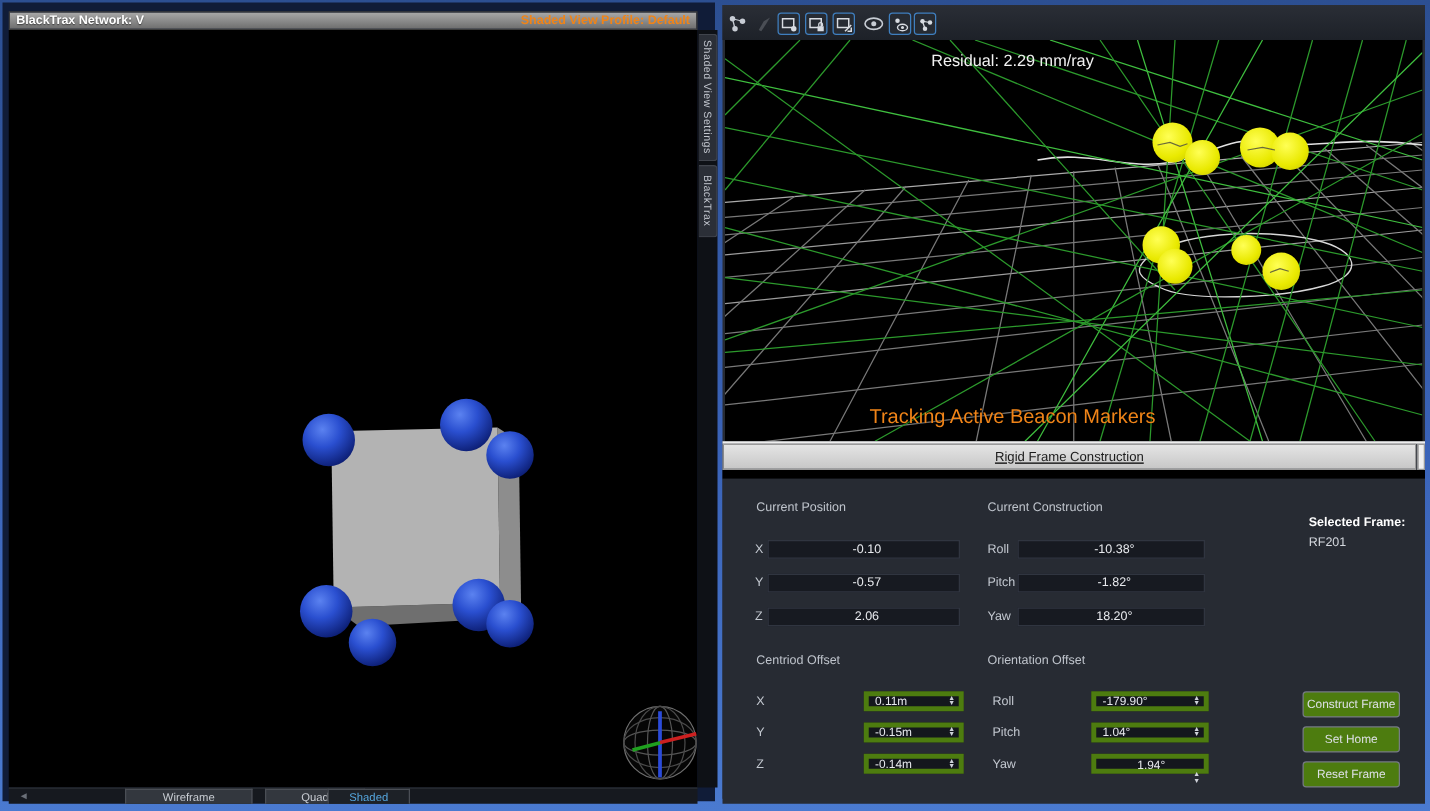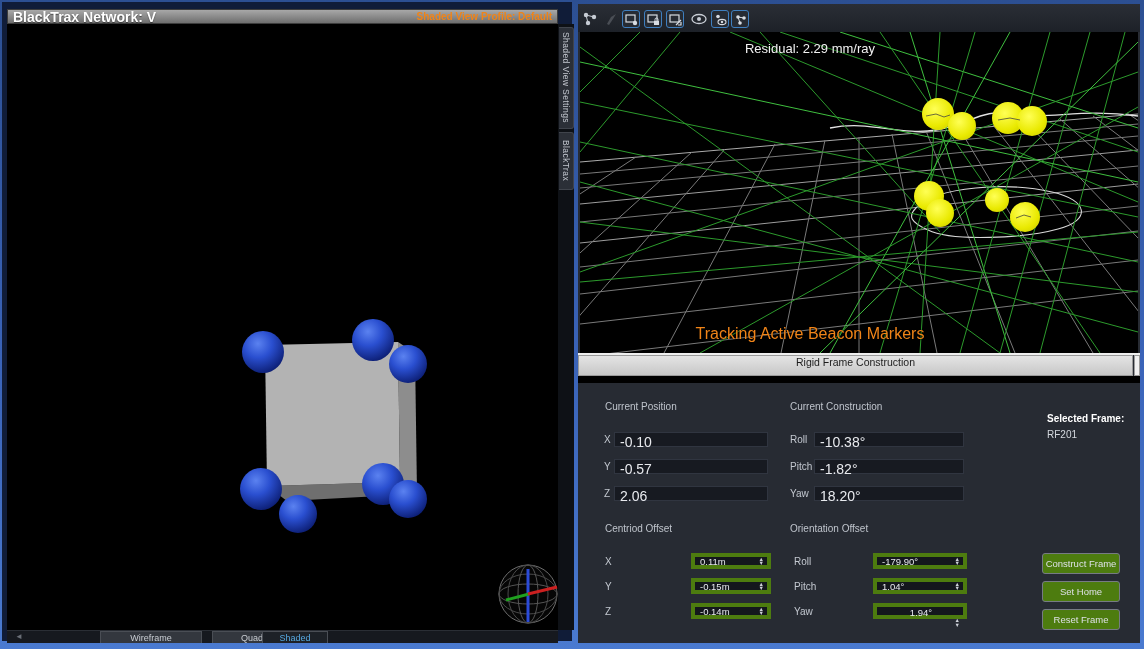--- a/index.html
+++ b/index.html
@@ -7,21 +7,21 @@
        background:linear-gradient(180deg,#2c4f92 0%,#3a63b8 55%,#4a7ad0 100%);
        font-family:"Liberation Sans",sans-serif; -webkit-font-smoothing:antialiased;}
   .abs{position:absolute;}
 
   
   #left-panel{left:2px;top:2px;width:570px;height:639px;background:#101c38;}
   #left-titlebar{left:5px;top:7px;width:551px;height:15px;
       background:linear-gradient(180deg,#a8a8a8,#6e6e6e);
       border:1px solid #3c3c3c;box-sizing:border-box;
       display:flex;align-items:center;justify-content:space-between;padding:0 5px;}
-  #left-titlebar .t1{font-size:14px;font-weight:bold;color:#ffffff;text-shadow:0 1px 1px #00000088;}
+  #left-titlebar .t1{font-size:10px;font-weight:bold;color:#ffffff;text-shadow:0 1px 1px #00000088;}
   #left-titlebar .t2{font-size:10px;font-weight:bold;color:#f08418;}
   #left-viewport{left:5px;top:22px;width:551px;height:606px;background:#000;}
   #side-strip{left:556px;top:22px;width:16px;height:606px;background:#0e1116;}
   .side-tab{position:absolute;left:1px;width:14px;background:#2b2f37;border:1px solid #40444c;
       border-left:none;border-radius:0 3px 3px 0;display:flex;align-items:center;justify-content:center;}
   .side-tab span{writing-mode:vertical-rl;font-size:8.5px;color:#c3c7cf;letter-spacing:.4px;white-space:nowrap;}
   #bottom-bar{left:5px;top:628px;width:551px;height:13px;background:#16191f;border-top:1px solid #2a2e35;box-sizing:border-box;}
   .scroll-arrow{position:absolute;left:8px;top:1px;font-size:8px;color:#6a6f78;}
   .btab{position:absolute;top:0;height:12px;background:#33373e;color:#c9cdd3;font-size:9px;
       display:flex;align-items:center;justify-content:center;border:1px solid #4a4e55;border-bottom:none;box-sizing:border-box;}
@@ -30,30 +30,30 @@
   
   #right-panel{left:578px;top:4px;width:562px;height:635px;background:#272b33;}
   #toolbar{left:0;top:0;width:562px;height:28px;background:linear-gradient(180deg,#2a2e36,#1d2128);}
   .tb-icon{position:absolute;top:6px;width:18px;height:18px;display:flex;align-items:center;justify-content:center;}
   .tb-btn{border:1px solid #3f7fbf;border-radius:3px;background:#262b33;box-sizing:border-box;}
   #rt-viewport{left:2px;top:28px;width:558px;height:321px;background:#000;overflow:hidden;}
   #residual-text{left:80px;top:9px;width:300px;text-align:center;font-size:13px;color:#f2f2f2;text-shadow:0 0 2px #000;}
   #status-text{left:60px;top:293px;width:340px;text-align:center;font-size:16px;color:#f08418;text-shadow:0 0 2px #000;}
   #rf-header-line{left:0px;top:349px;width:562px;height:2px;background:#eeeeee;}
   #rf-header{left:0px;top:351px;width:555px;height:21px;background:linear-gradient(180deg,#e4e4e4,#c7c7c7);
-      border:1px solid #9a9a9a;box-sizing:border-box;display:flex;align-items:flex-start;justify-content:center;}
+      border:1px solid #9a9a9a;box-sizing:border-box;display:flex;align-items:center;justify-content:center;text-decoration:underline;}
   #rf-header span{font-size:10.5px;color:#1c1c1c;}
   #rf-scroll-nub{left:556px;top:351px;width:6px;height:21px;background:#f0f0f0;border:1px solid #9a9a9a;box-sizing:border-box;}
   #rf-gap{left:0;top:372px;width:562px;height:7px;background:#000;}
   #rf-form{left:0;top:379px;width:562px;height:260px;background:#272b33;}
 
   .sec-title{position:absolute;font-size:10px;color:#bfc4cc;}
   .axis-lbl{position:absolute;font-size:10px;color:#c3c8d0;}
   .ro-field{position:absolute;height:15px;background:#171a21;border:1px solid #303540;box-sizing:border-box;
-      font-size:14px;color:#e8eaee;padding:1px 0 0 5px;}
+      font-size:10px;color:#e8eaee;padding:1px 0 0 5px;text-align:center;}
   .spinbox{position:absolute;height:16px;background:#14171d;border:4px solid #4d7c0f;box-sizing:border-box;
       display:flex;align-items:center;font-size:9.5px;color:#e8eaee;padding:0 3px 0 5px;}
   .spin-arrows{margin-left:auto;display:flex;flex-direction:column;align-items:center;color:#cfd3da;
       font-size:5.5px;line-height:4.5px;cursor:pointer;}
   .rf-btn{position:absolute;width:78px;height:21px;background:#4d7c0f;border:1px solid #767b84;border-radius:3px;
       color:#dde0e6;font-size:9.5px;display:flex;align-items:center;justify-content:center;box-sizing:border-box;}
   .sel-frame-lbl{position:absolute;font-size:10px;font-weight:bold;color:#ffffff;}
   .sel-frame-val{position:absolute;font-size:10px;color:#d4d8de;}
 </style>
 </head>

